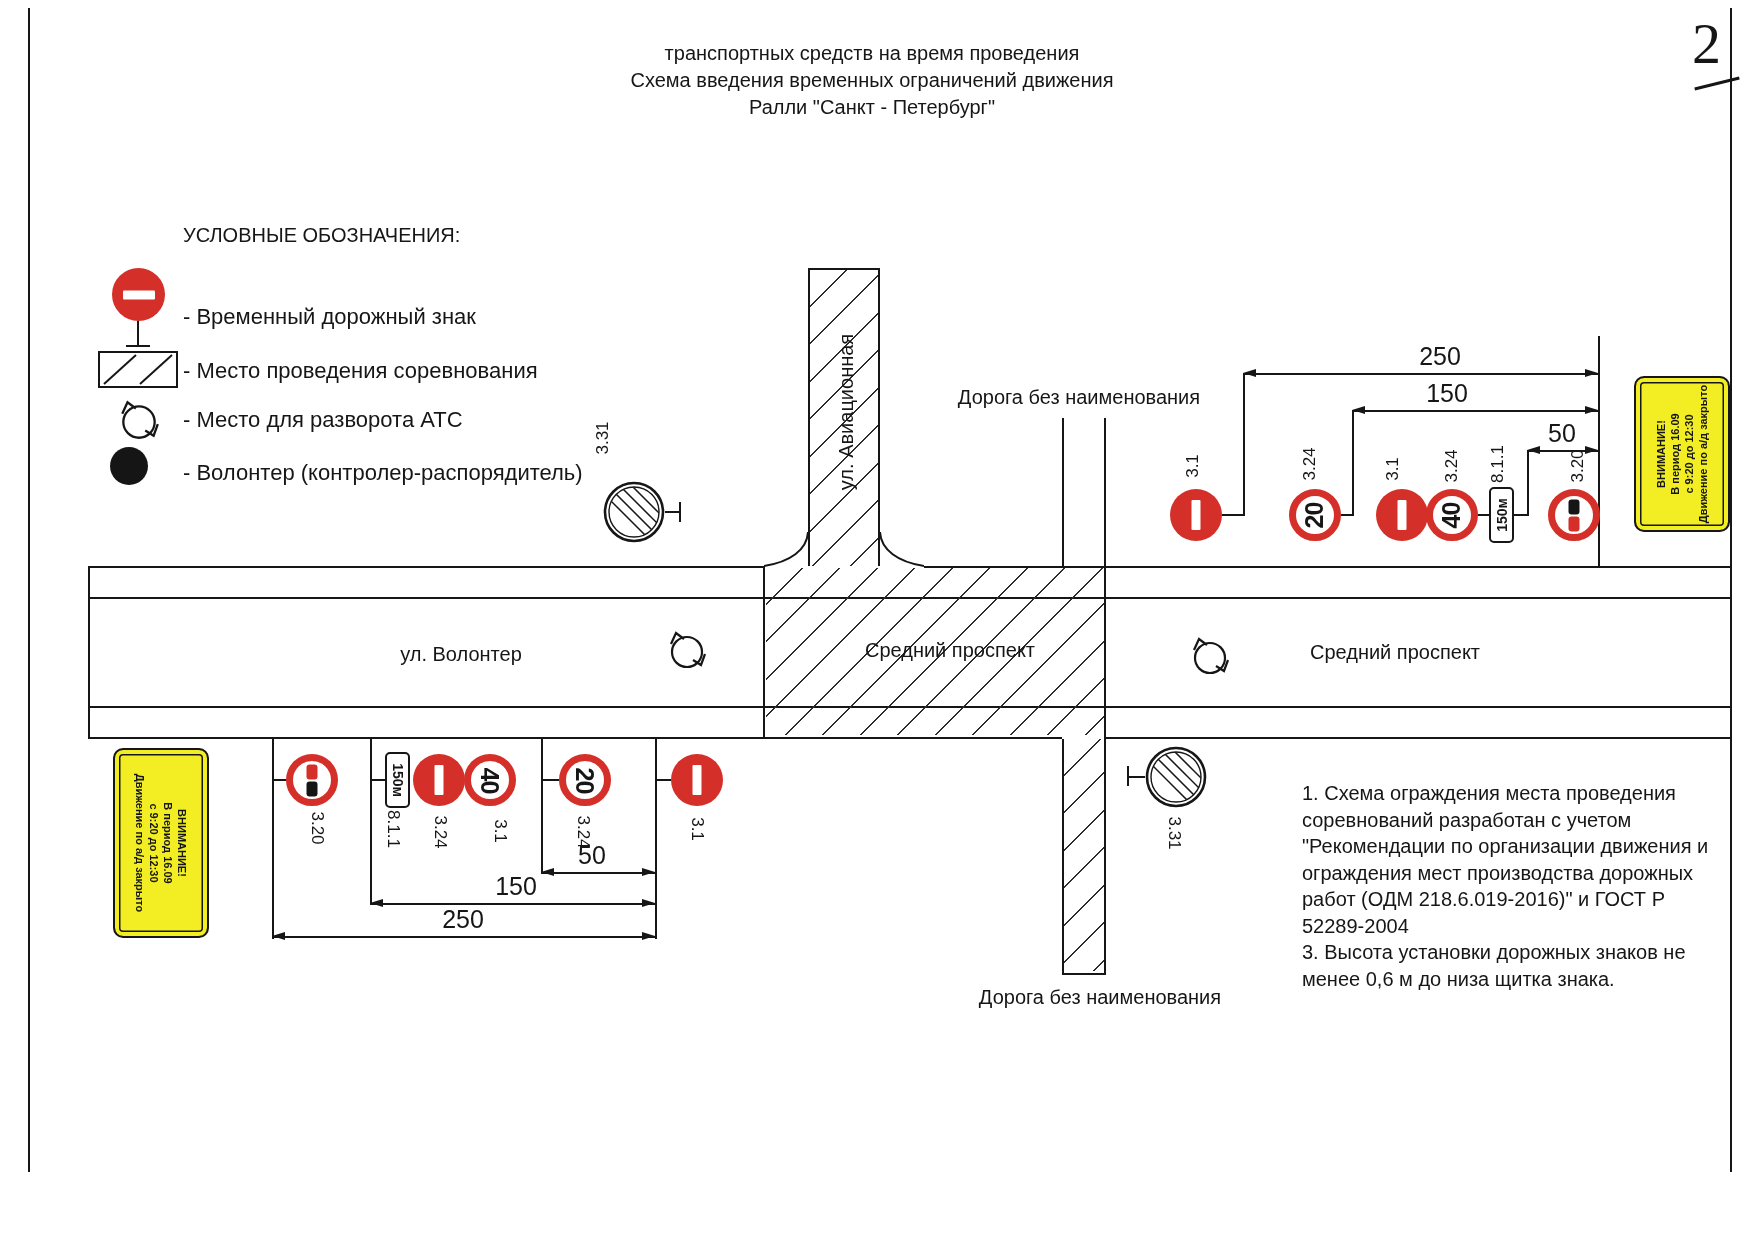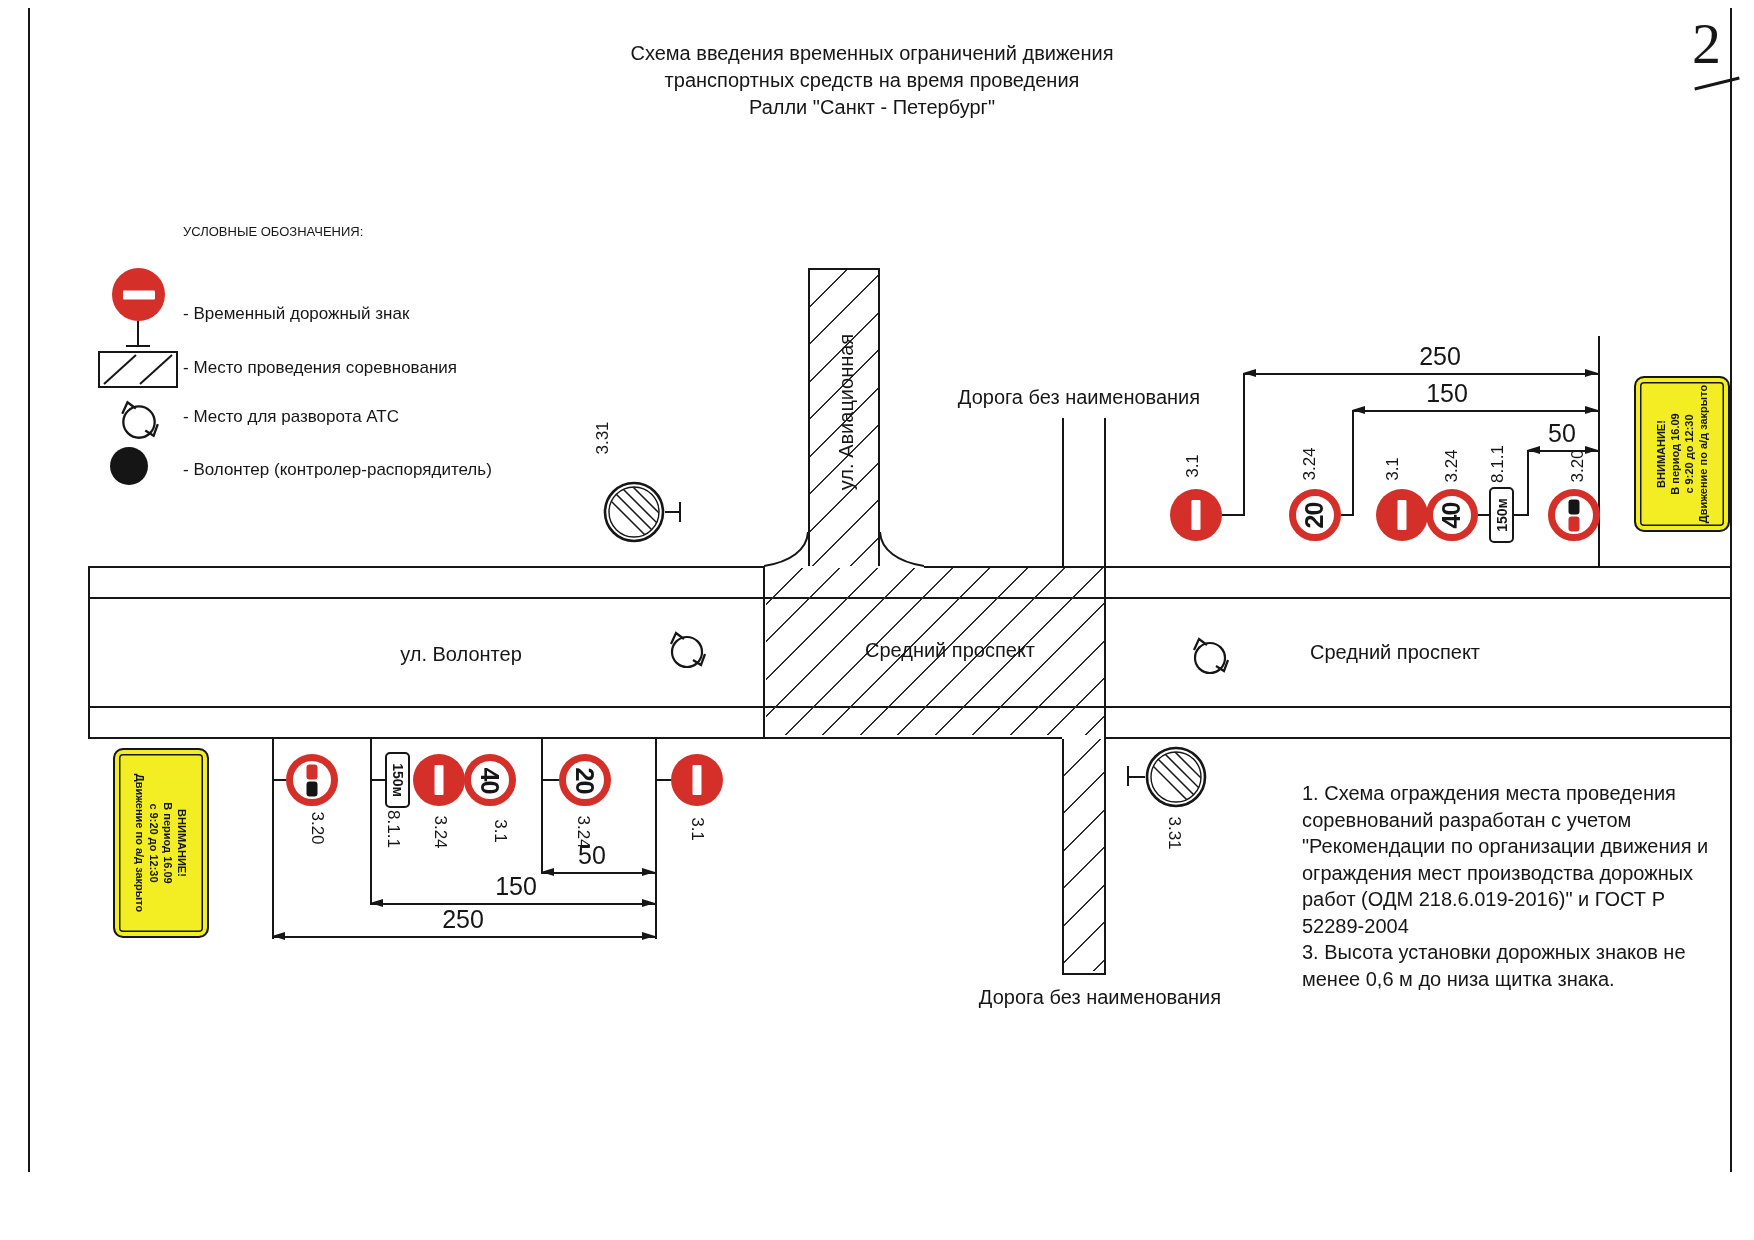--- a/index.html
+++ b/index.html
@@ -6,26 +6,26 @@
     --ink:#161616;
     --red:#d42f28;
     --yellow:#f2ee23;
   }
   html,body{margin:0;padding:0;background:#ffffff;}
   body{font-family:"Liberation Sans", sans-serif;color:var(--ink);}
   .canvas{position:relative;width:1754px;height:1240px;background:#fff;overflow:hidden;}
   .abs{position:absolute;}
   .lh{position:absolute;background:var(--ink);height:2px;}
   .lv{position:absolute;background:var(--ink);width:2px;}
-  .t{position:absolute;white-space:nowrap;font-size:13px;}
+  .t{position:absolute;white-space:nowrap;font-size:20px;}
   .tc{position:absolute;text-align:center;font-size:20px;}
   .hatch{background-image:repeating-linear-gradient(135deg, rgba(0,0,0,0) 0px, rgba(0,0,0,0) 25px, #2b2b2b 25px, #2b2b2b 26.5px);}
   .title{position:absolute;left:527px;top:40px;width:690px;text-align:center;font-size:20px;line-height:27px;}
   .pagenum{position:absolute;left:1692px;top:14px;font-family:"Liberation Serif",serif;font-size:58px;line-height:60px;}
-  .leg{position:absolute;left:183px;font-size:17px;white-space:nowrap;}
+  .leg{position:absolute;left:183px;font-size:22px;white-space:nowrap;}
   
   .sign{position:absolute;box-sizing:border-box;}
   .round{border-radius:50%;}
   .noentry{width:52px;height:52px;background:var(--red);}
   .noentry .bar{position:absolute;left:50%;top:50%;width:9px;height:30px;background:#fff;transform:translate(-50%,-50%);border-radius:1px;}
   .limit{width:52px;height:52px;background:#fff;border:7px solid var(--red);display:flex;align-items:center;justify-content:center;}
   .limit .num{font-size:25px;font-weight:bold;letter-spacing:-1px;}
   .rotccw{transform:rotate(-90deg);}
   .rotcw{transform:rotate(90deg);}
   .plate8{position:absolute;box-sizing:border-box;width:25px;height:56px;background:#fff;border:2.5px solid var(--ink);border-radius:5px;display:flex;align-items:center;justify-content:center;}
@@ -54,22 +54,22 @@
 
 <div class="canvas">
 
   <div class="lv" style="left:28px;top:8px;height:1164px;"></div>
   <div class="lv" style="left:1730px;top:8px;height:1164px;"></div>
 
   <div class="pagenum">2</div>
   <div class="lh" style="left:1694px;top:82px;width:46px;height:3px;transform:rotate(-14deg);"></div>
 
   <div class="title">
+    <div>транспортных средств на время проведения</div>
     <div>Схема введения временных ограничений движения</div>
-    <div>транспортных средств на время проведения</div>
     <div>Ралли "Санкт - Петербург"</div>
   </div>
 
   <div class="t" style="left:183px;top:224px;">УСЛОВНЫЕ ОБОЗНАЧЕНИЯ:</div>
 
   <div class="sign round noentry" style="left:112px;top:268px;position:absolute;width:53px;height:53px;">
       <span class="bar" style="width:32px;height:9px;"></span>
     </div>
   <div class="lv" style="left:137px;top:321px;height:24px;"></div>
   <div class="lh" style="left:126px;top:345px;width:24px;"></div>

